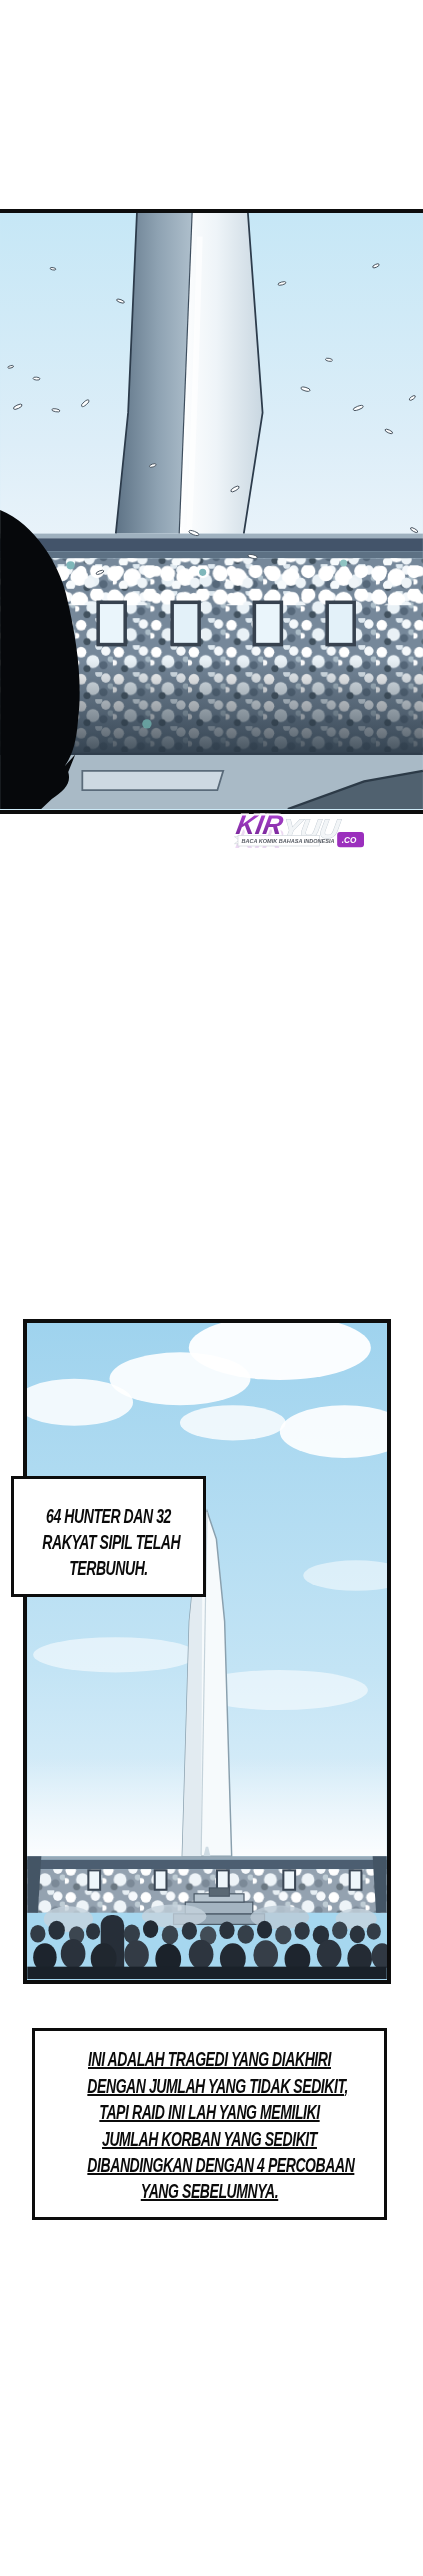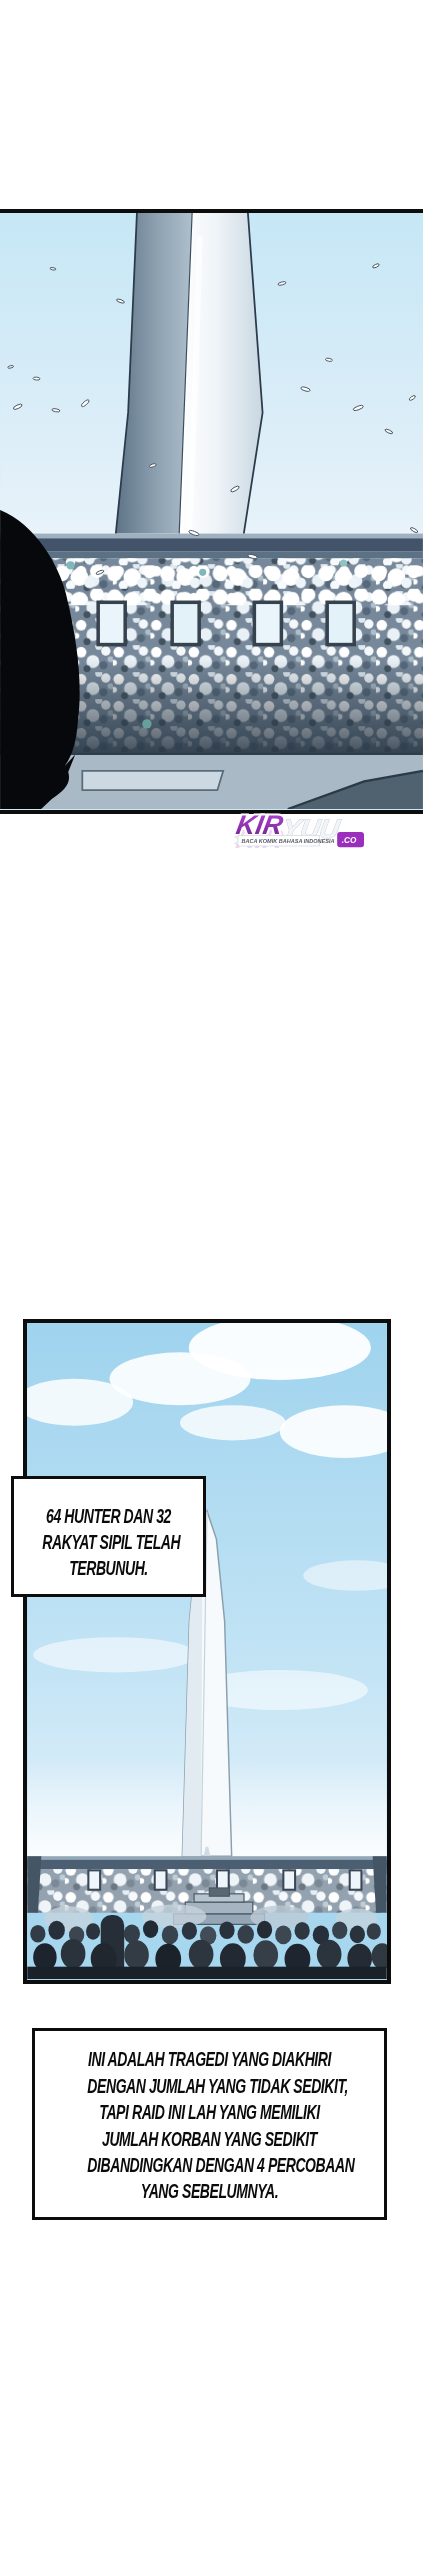--- a/index.html
+++ b/index.html
@@ -258,21 +258,21 @@
     </svg>
   </div>
 
 
   <div class="caption" style="left:10.6px;top:1476px;width:195px;height:121px;padding-top:23.5px;">
     <span class="ln">64 HUNTER DAN 32</span>
     <span class="ln">RAKYAT SIPIL TELAH</span>
     <span class="ln">TERBUNUH.</span>
   </div>
 
-  <div class="caption" style="left:32px;top:2028px;width:355px;height:192px;padding-top:15.3px;">
+  <div class="caption" style="left:32px;top:2028px;width:355px;height:192px;padding-top:15.3px;text-decoration:underline;">
     <span class="ln">INI ADALAH TRAGEDI YANG DIAKHIRI</span>
     <span class="ln">DENGAN JUMLAH YANG TIDAK SEDIKIT,</span>
     <span class="ln">TAPI RAID INI LAH YANG MEMILIKI</span>
     <span class="ln">JUMLAH KORBAN YANG SEDIKIT</span>
     <span class="ln">DIBANDINGKAN DENGAN 4 PERCOBAAN</span>
     <span class="ln">YANG SEBELUMNYA.</span>
   </div>
 
 </div>
 

